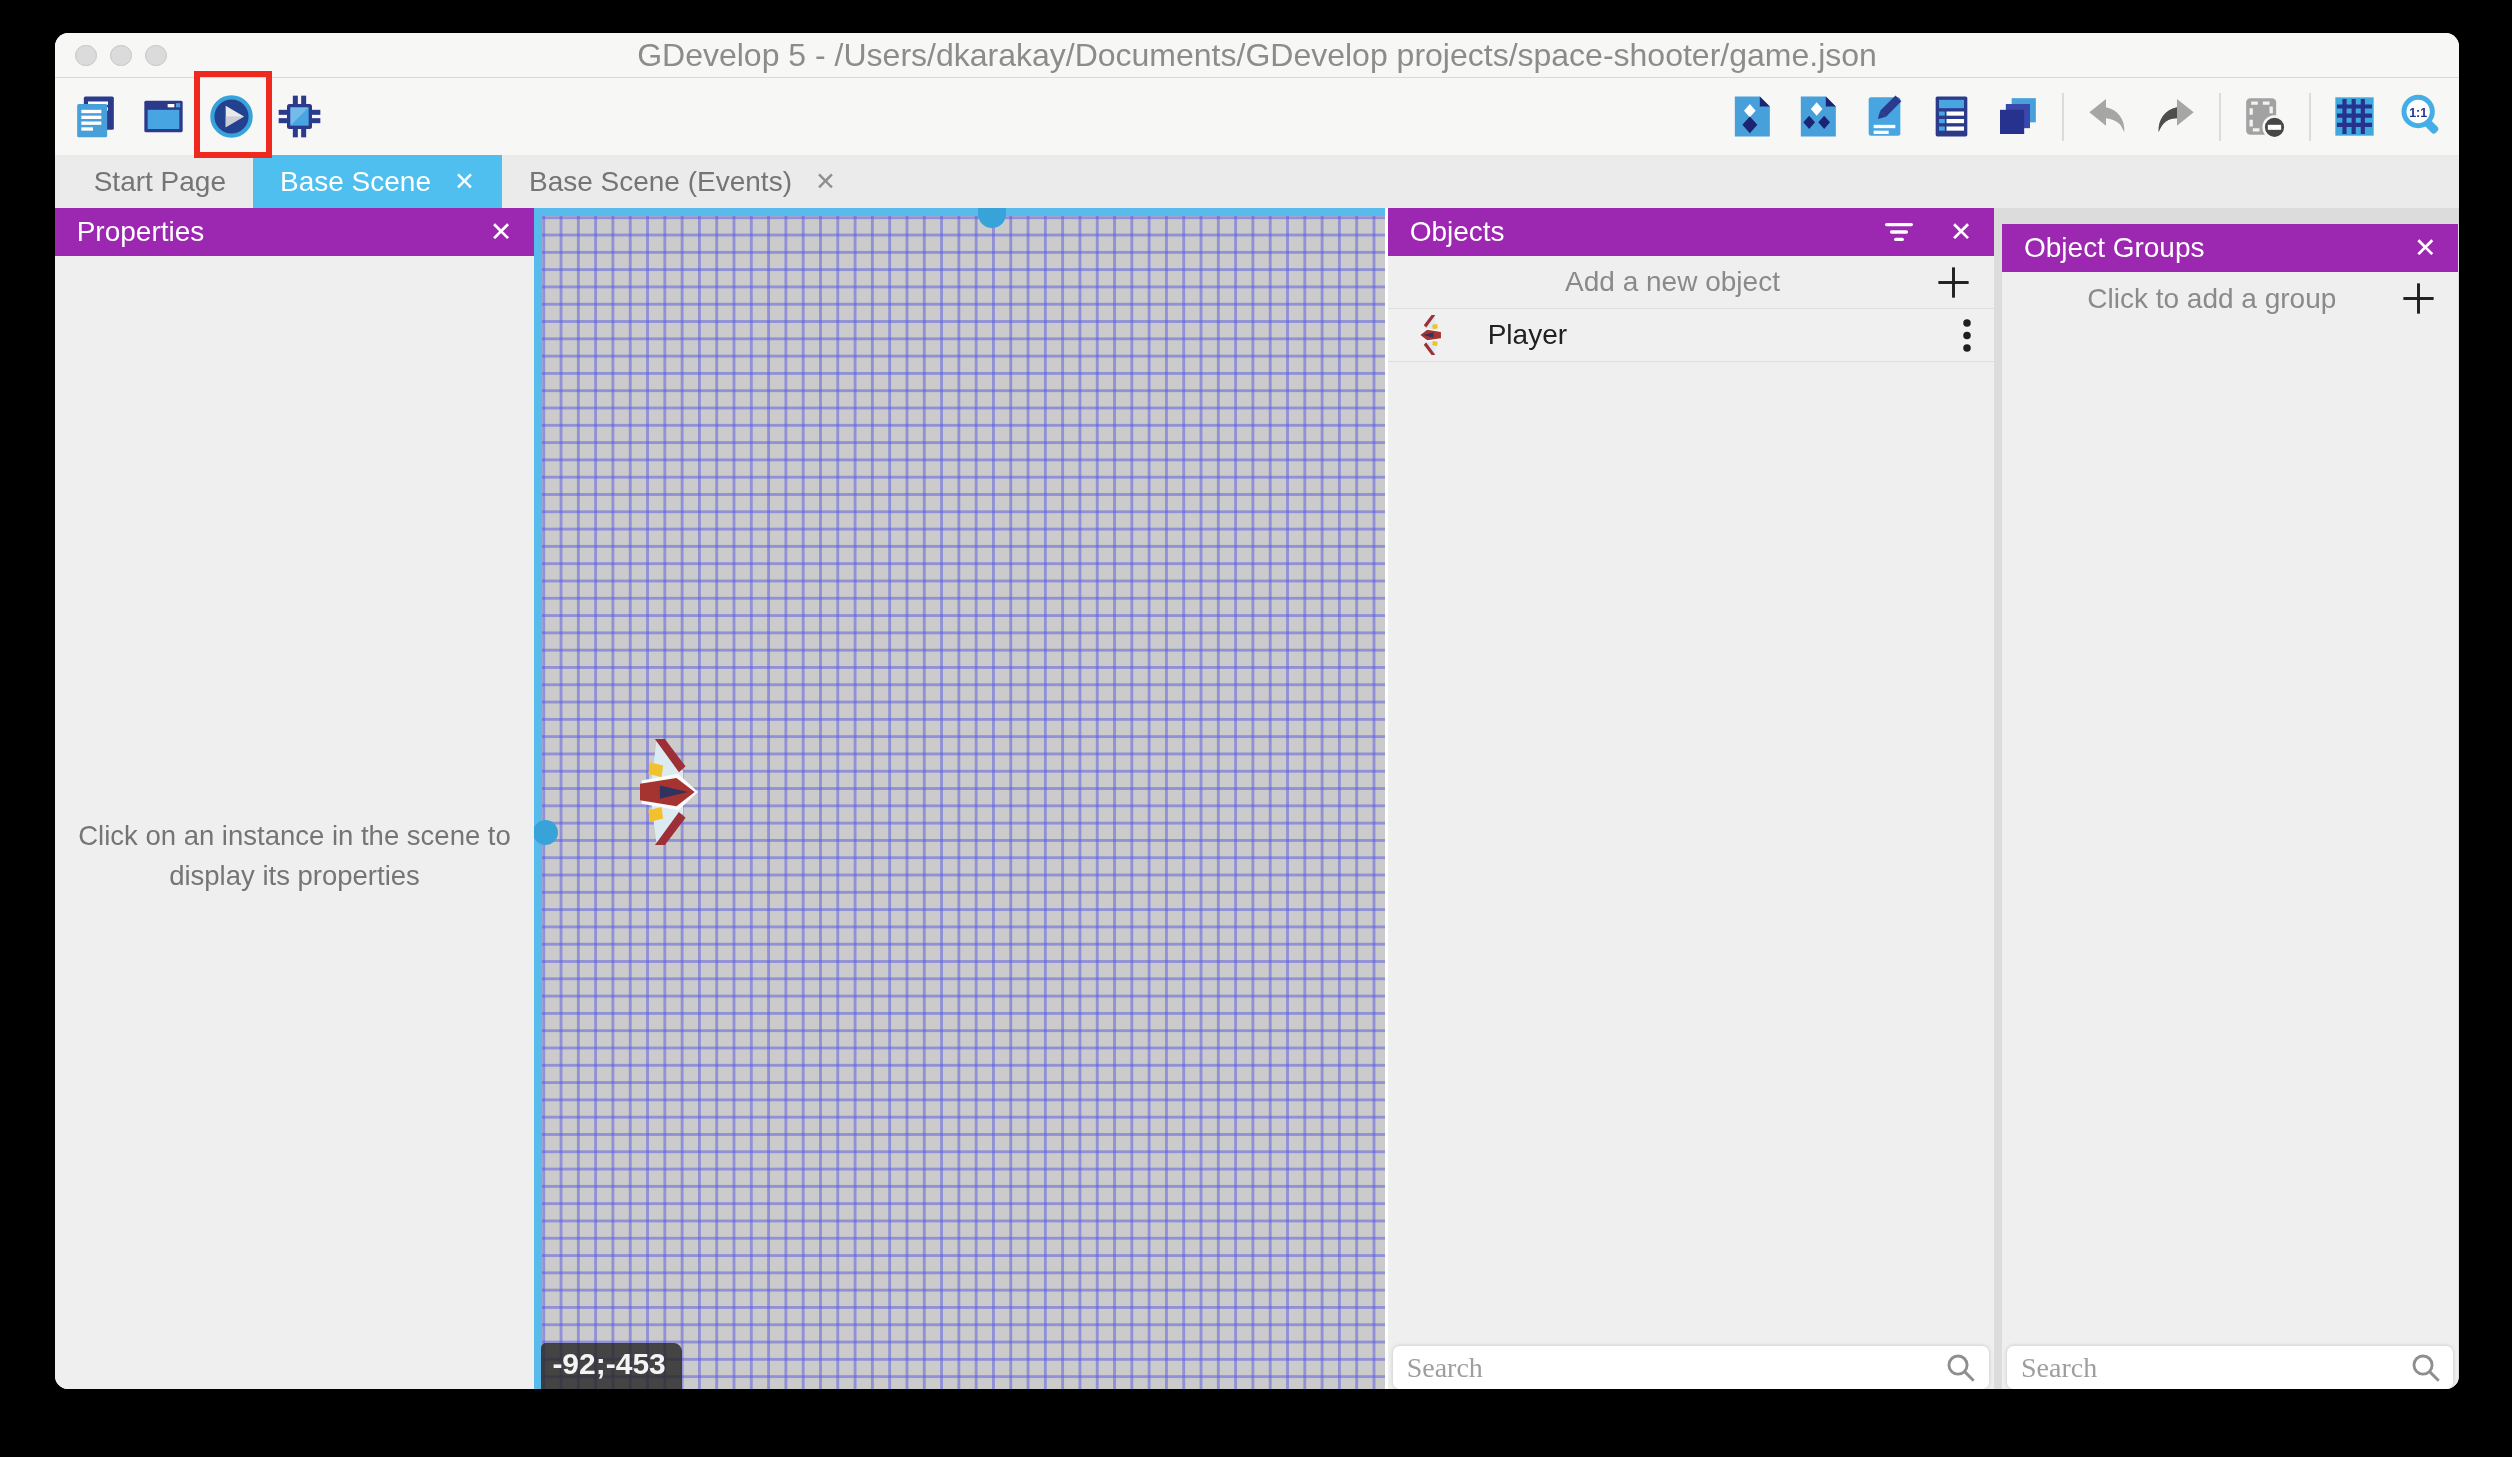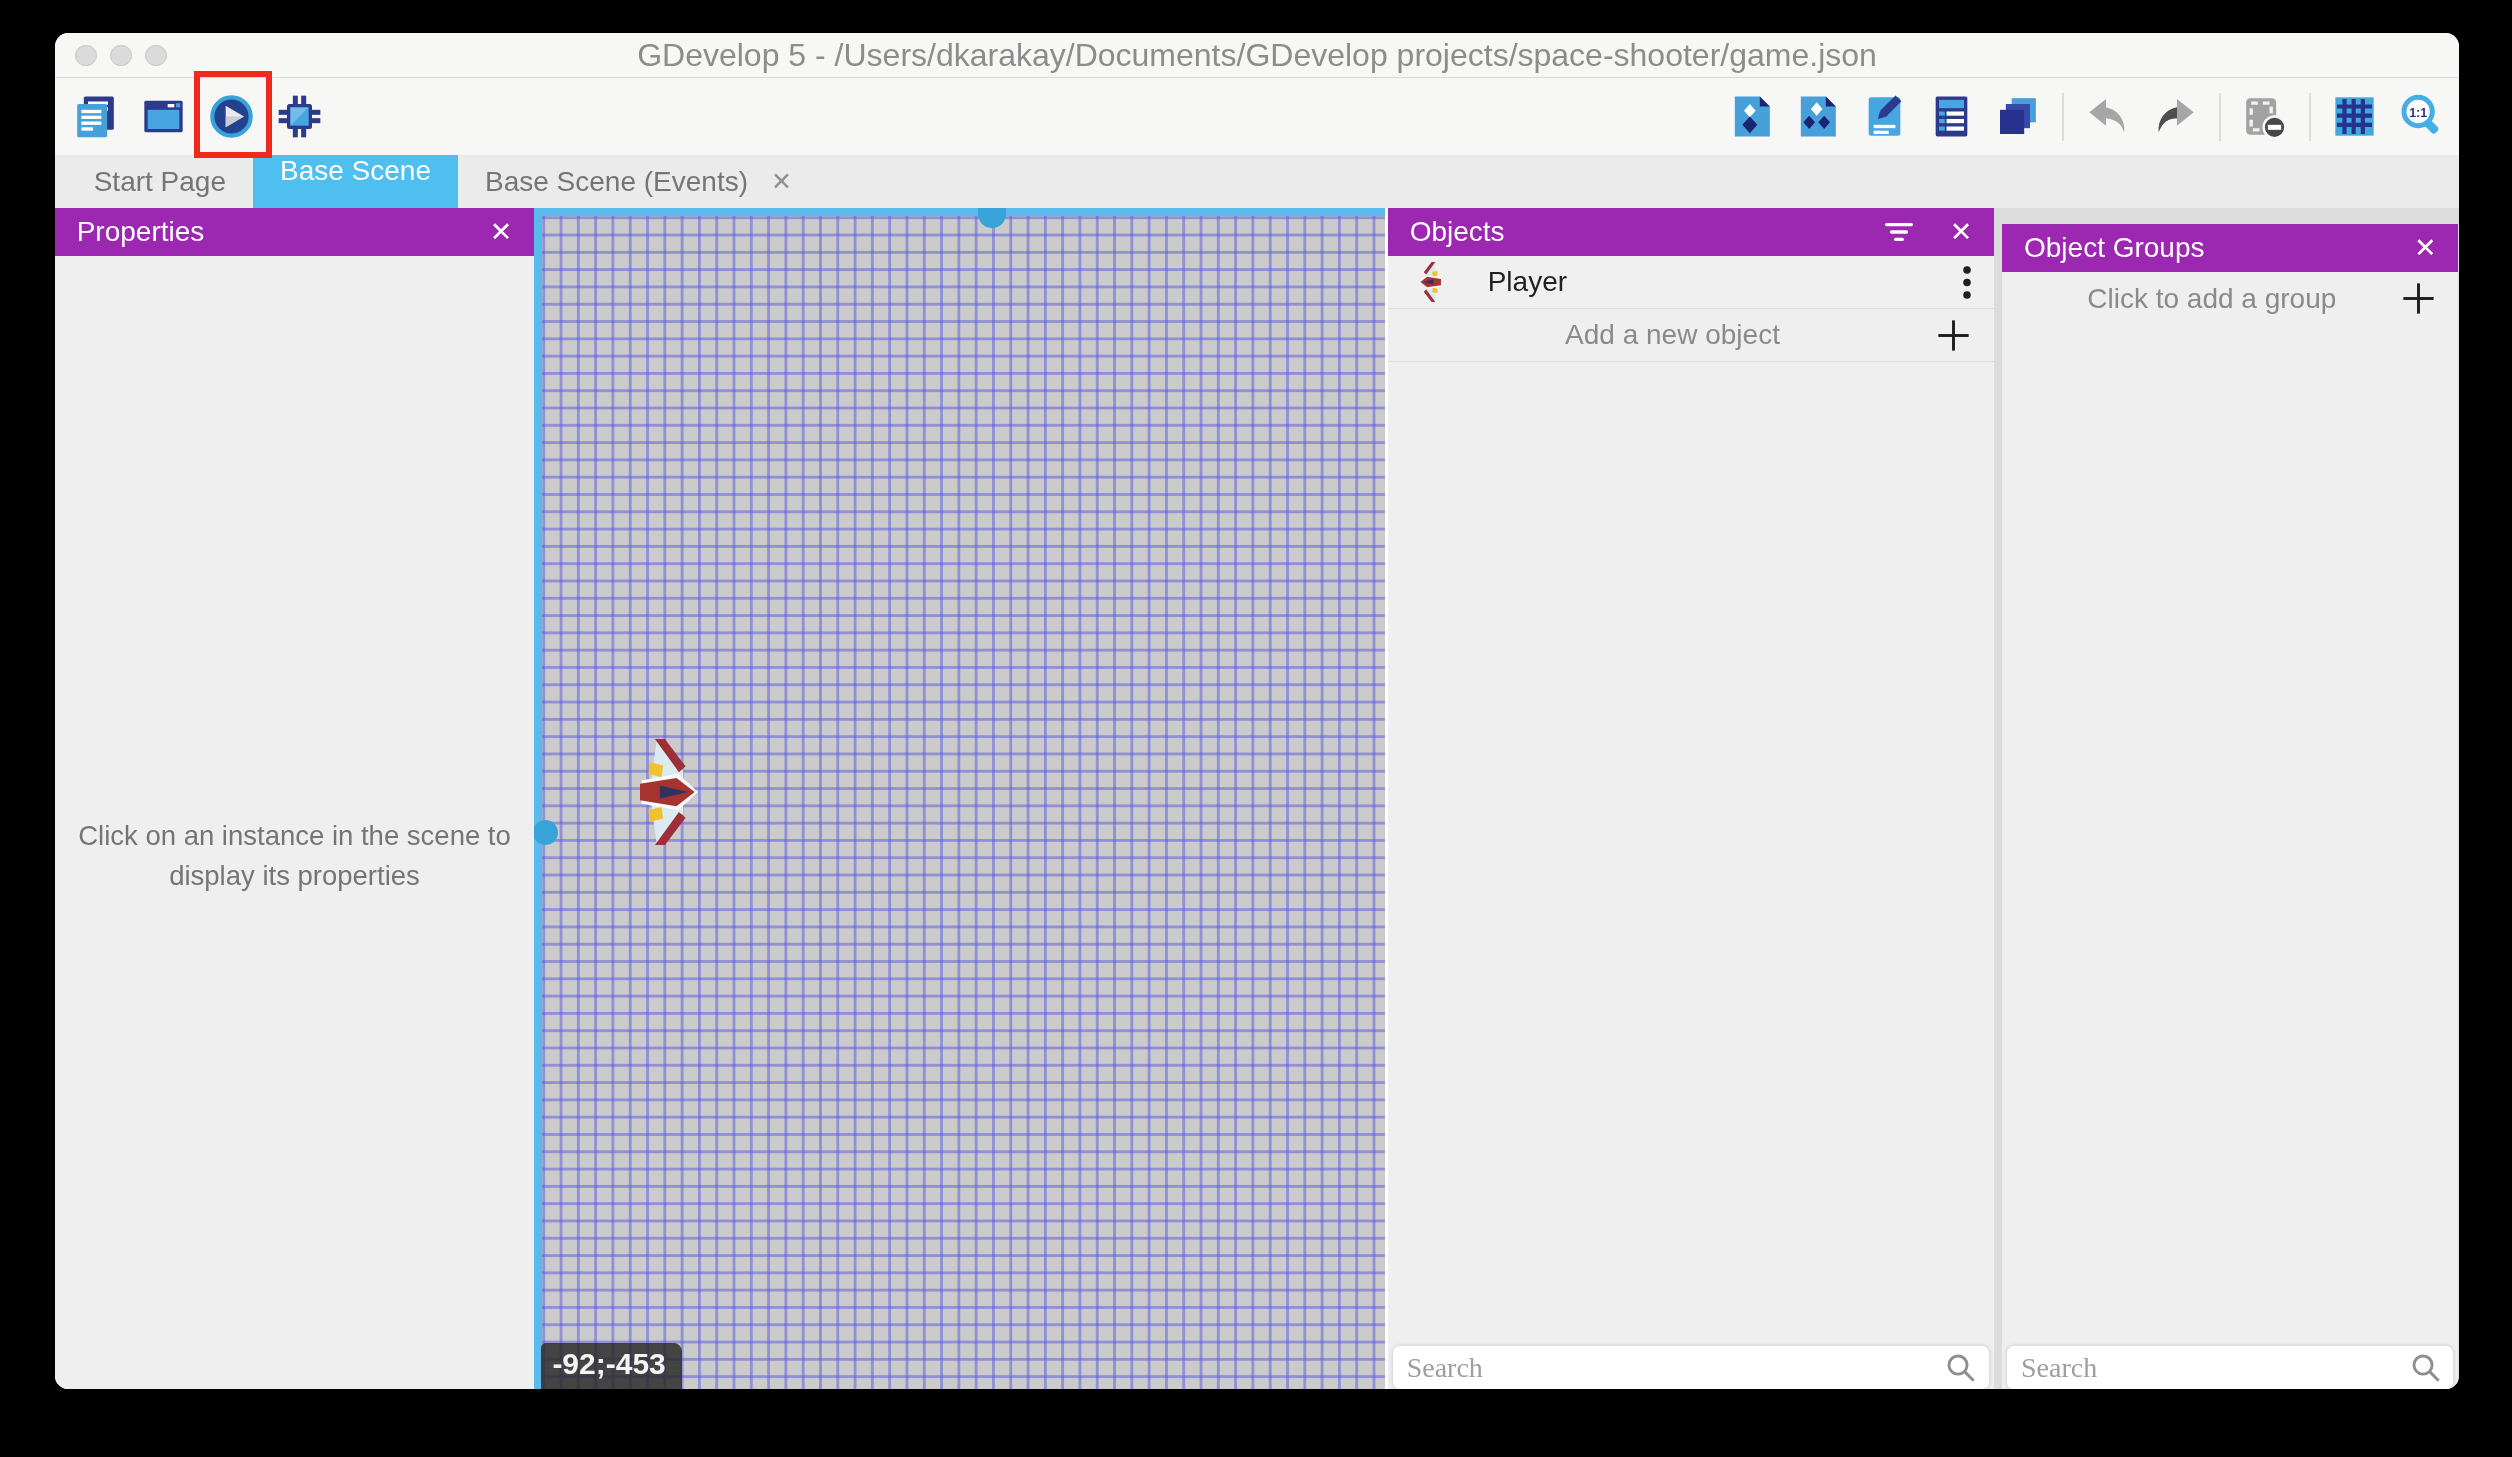--- a/index.html
+++ b/index.html
@@ -21,21 +21,21 @@
   .tb-right{display:flex;align-items:center;gap:21.7px;margin-left:auto;margin-right:15px;}
   .tb-btn{width:45px;height:45px;display:flex;align-items:center;justify-content:center;cursor:pointer;}
   .tb-btn svg{width:45px;height:45px;}
   .tb-sep{width:1.7px;height:48px;background:#DCDCDC;}
   .annotation-box{position:absolute;left:139px;top:-7.5px;width:78px;height:87px;
     border:6.7px solid #EF291D;z-index:40;pointer-events:none;}
 
   
   .tabbar{height:53px;background:#EBEBEB;display:flex;align-items:stretch;padding-left:11.7px;}
   .tab{display:flex;align-items:center;gap:23px;padding:0 27px;font-size:28px;color:#757575;cursor:pointer;}
-  .tab.active{background:#4EBFEF;color:#FFFFFF;flex-direction:column;}
+  .tab.active{background:#4EBFEF;color:#FFFFFF;}
   .tab .x{font-size:25px;line-height:1;}
   .tab.active .x{color:#FFFFFF;}
   .tab .x.gray{color:#8F8F8F;}
 
   
   .main{display:flex;height:1181px;background:#DCDCDC;}
   .panel-header{height:48px;background:#9C27B0;color:#fff;display:flex;align-items:center;
     padding:0 21.7px;font-size:28px;flex:0 0 auto;}
   .panel-header .title{flex:1;}
   .panel-header .x{font-size:27px;color:#fff;cursor:pointer;line-height:1;}
@@ -300,20 +300,32 @@
             <g stroke="#fff" stroke-width="4" stroke-linecap="round">
               <line x1="4" y1="8" x2="34" y2="8"></line>
               <line x1="10" y1="17" x2="28" y2="17"></line>
               <line x1="15" y1="26" x2="23" y2="26"></line>
             </g>
           </svg>
         </span>
         <span class="x">✕</span>
       </div>
 
+      <div class="row add-row">
+        <span class="add-label">Add a new object</span>
+        <span class="icon-btn">
+          <svg width="37" height="37" viewBox="0 0 44 44">
+            <g stroke="#1F1F1F" stroke-width="3.5">
+                <line x1="22" y1="4" x2="22" y2="40"></line>
+                <line x1="4" y1="22" x2="40" y2="22"></line>
+              </g>
+          </svg>
+        </span>
+      </div>
+
       <div class="row obj-row">
         <span class="obj-thumb">
           <svg viewBox="0 0 82 128" width="40" height="40">
             <g transform="translate(82,0) scale(-1,1)">
               <polygon points="26,2 58,38 58,58 20,48" fill="#DCEBF1"></polygon>
               <polygon points="26,126 58,90 58,70 20,80" fill="#DCEBF1"></polygon>
               <polygon points="24,0 36,0 61,33 53,40" fill="#9E2F36"></polygon>
               <polygon points="24,128 36,128 61,95 53,88" fill="#9E2F36"></polygon>
               <polygon points="18,28 34,32 32,46 16,42" fill="#F2C12E"></polygon>
               <polygon points="18,100 34,96 32,82 16,86" fill="#F2C12E"></polygon>
@@ -326,32 +338,20 @@
         <span class="obj-name">Player</span>
         <span class="icon-btn">
           <svg width="10" height="37" viewBox="0 0 12 44">
             <circle cx="6" cy="7" r="4.5" fill="#1F1F1F"></circle>
             <circle cx="6" cy="22" r="4.5" fill="#1F1F1F"></circle>
             <circle cx="6" cy="37" r="4.5" fill="#1F1F1F"></circle>
           </svg>
         </span>
       </div>
 
-      <div class="row add-row">
-        <span class="add-label">Add a new object</span>
-        <span class="icon-btn">
-          <svg width="37" height="37" viewBox="0 0 44 44">
-            <g stroke="#1F1F1F" stroke-width="3.5">
-                <line x1="22" y1="4" x2="22" y2="40"></line>
-                <line x1="4" y1="22" x2="40" y2="22"></line>
-              </g>
-          </svg>
-        </span>
-      </div>
-
       <div class="searchbar">
         <input type="text" placeholder="Search" style="">
         <svg width="33" height="33" viewBox="0 0 40 40">
           <circle cx="17" cy="17" r="11" fill="none" stroke="#8E8E8E" stroke-width="3.5"></circle>
           <line x1="25" y1="25" x2="36" y2="36" stroke="#8E8E8E" stroke-width="3.5"></line>
         </svg>
       </div>
     </div>
 
     <div class="groups">

